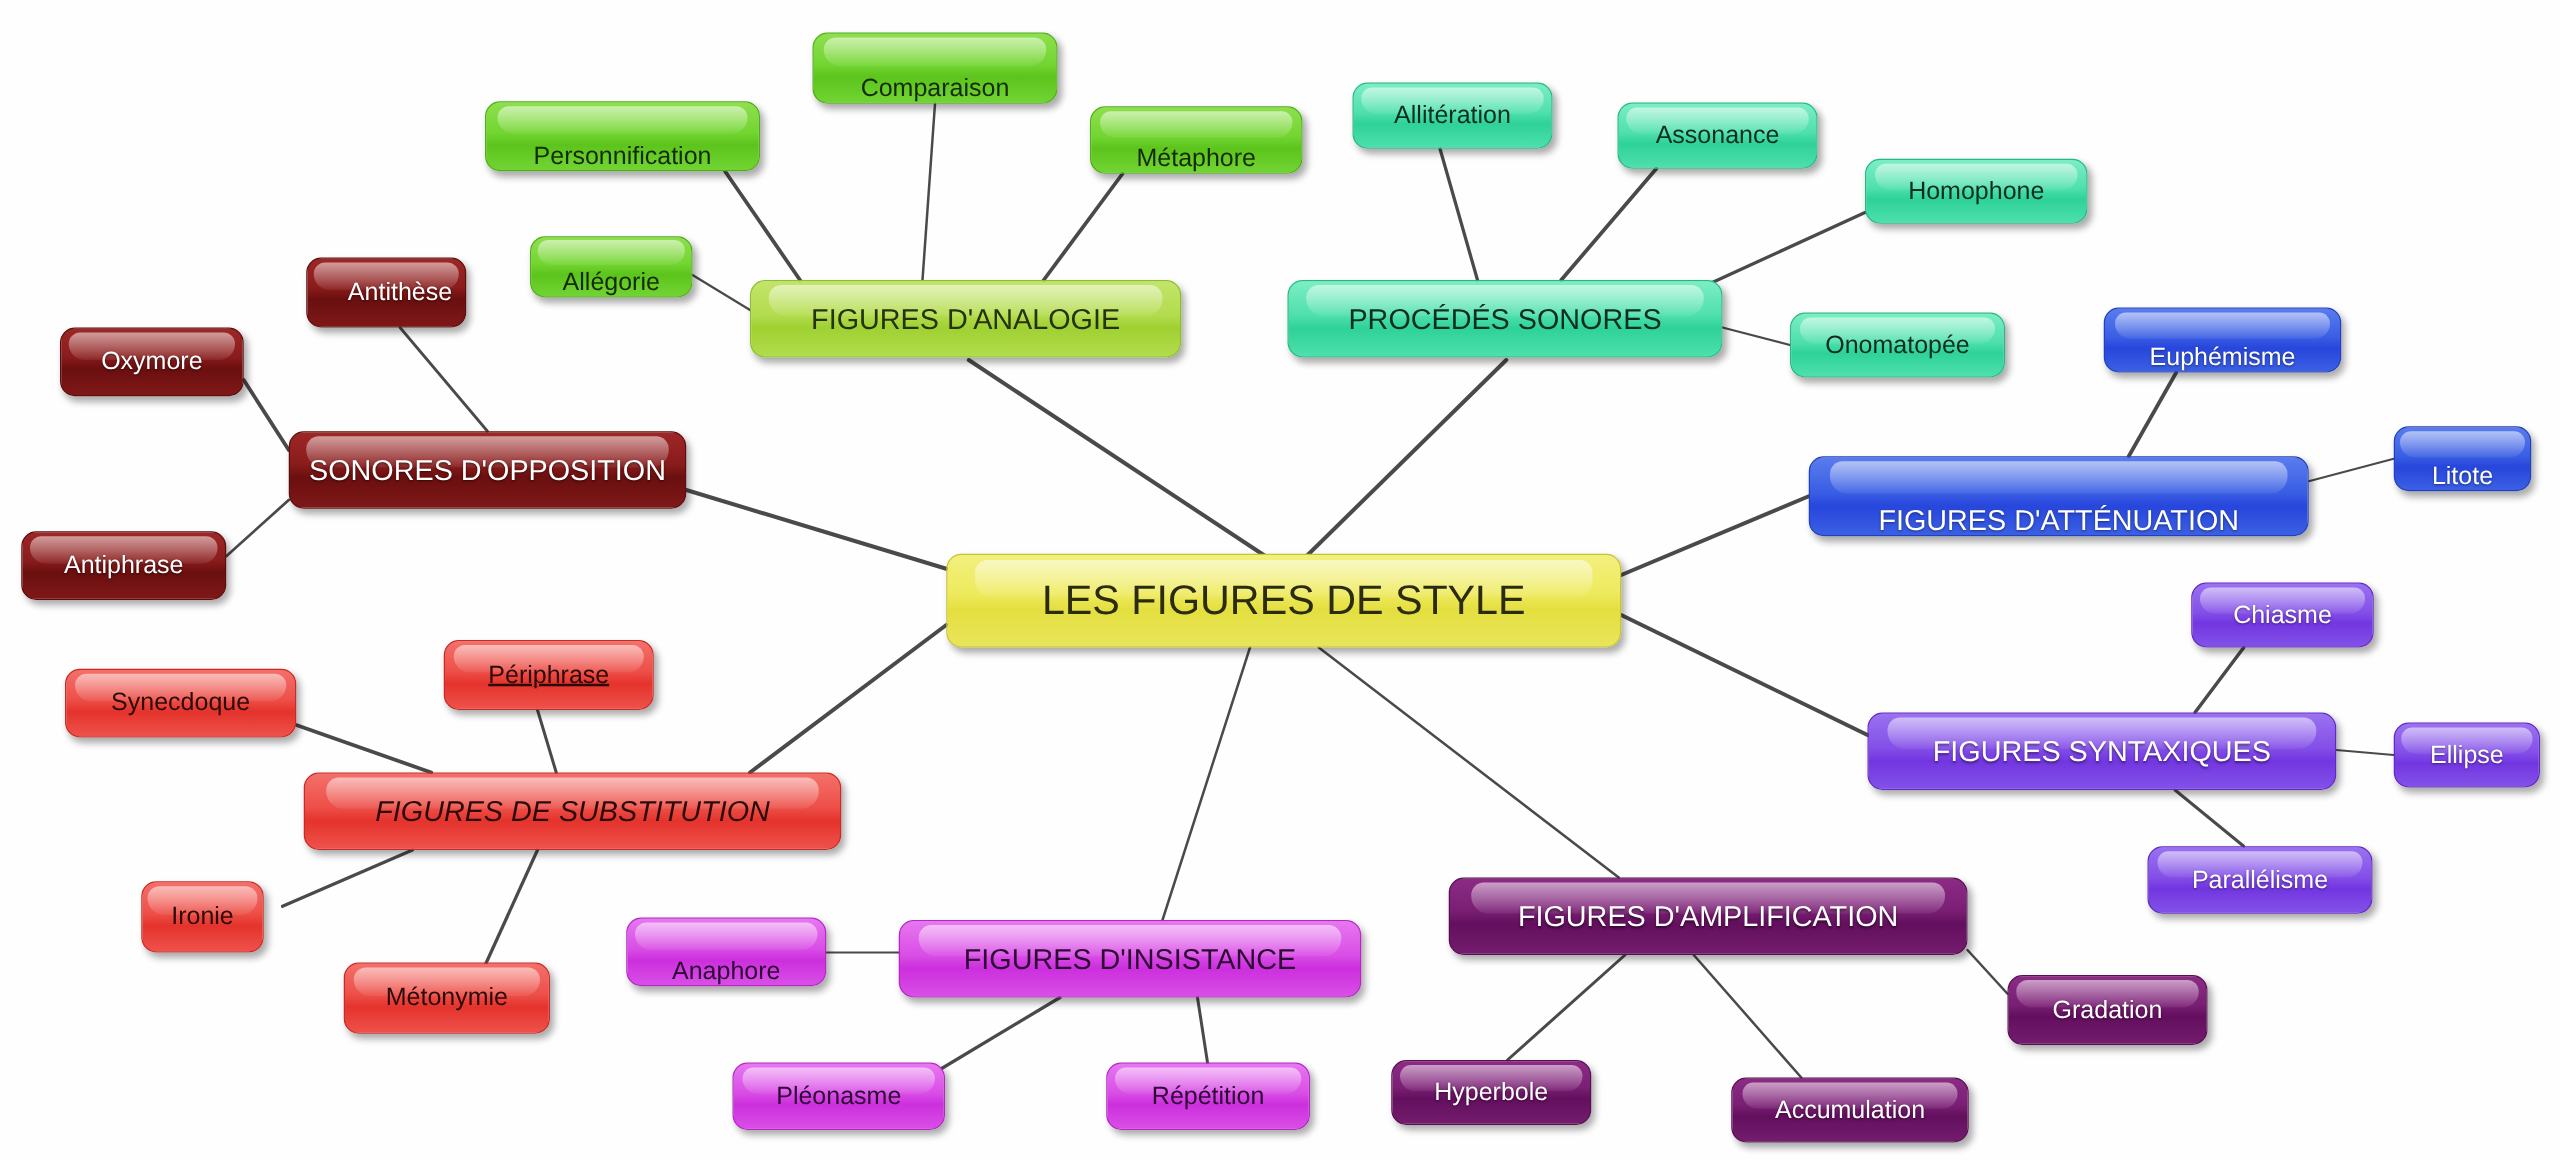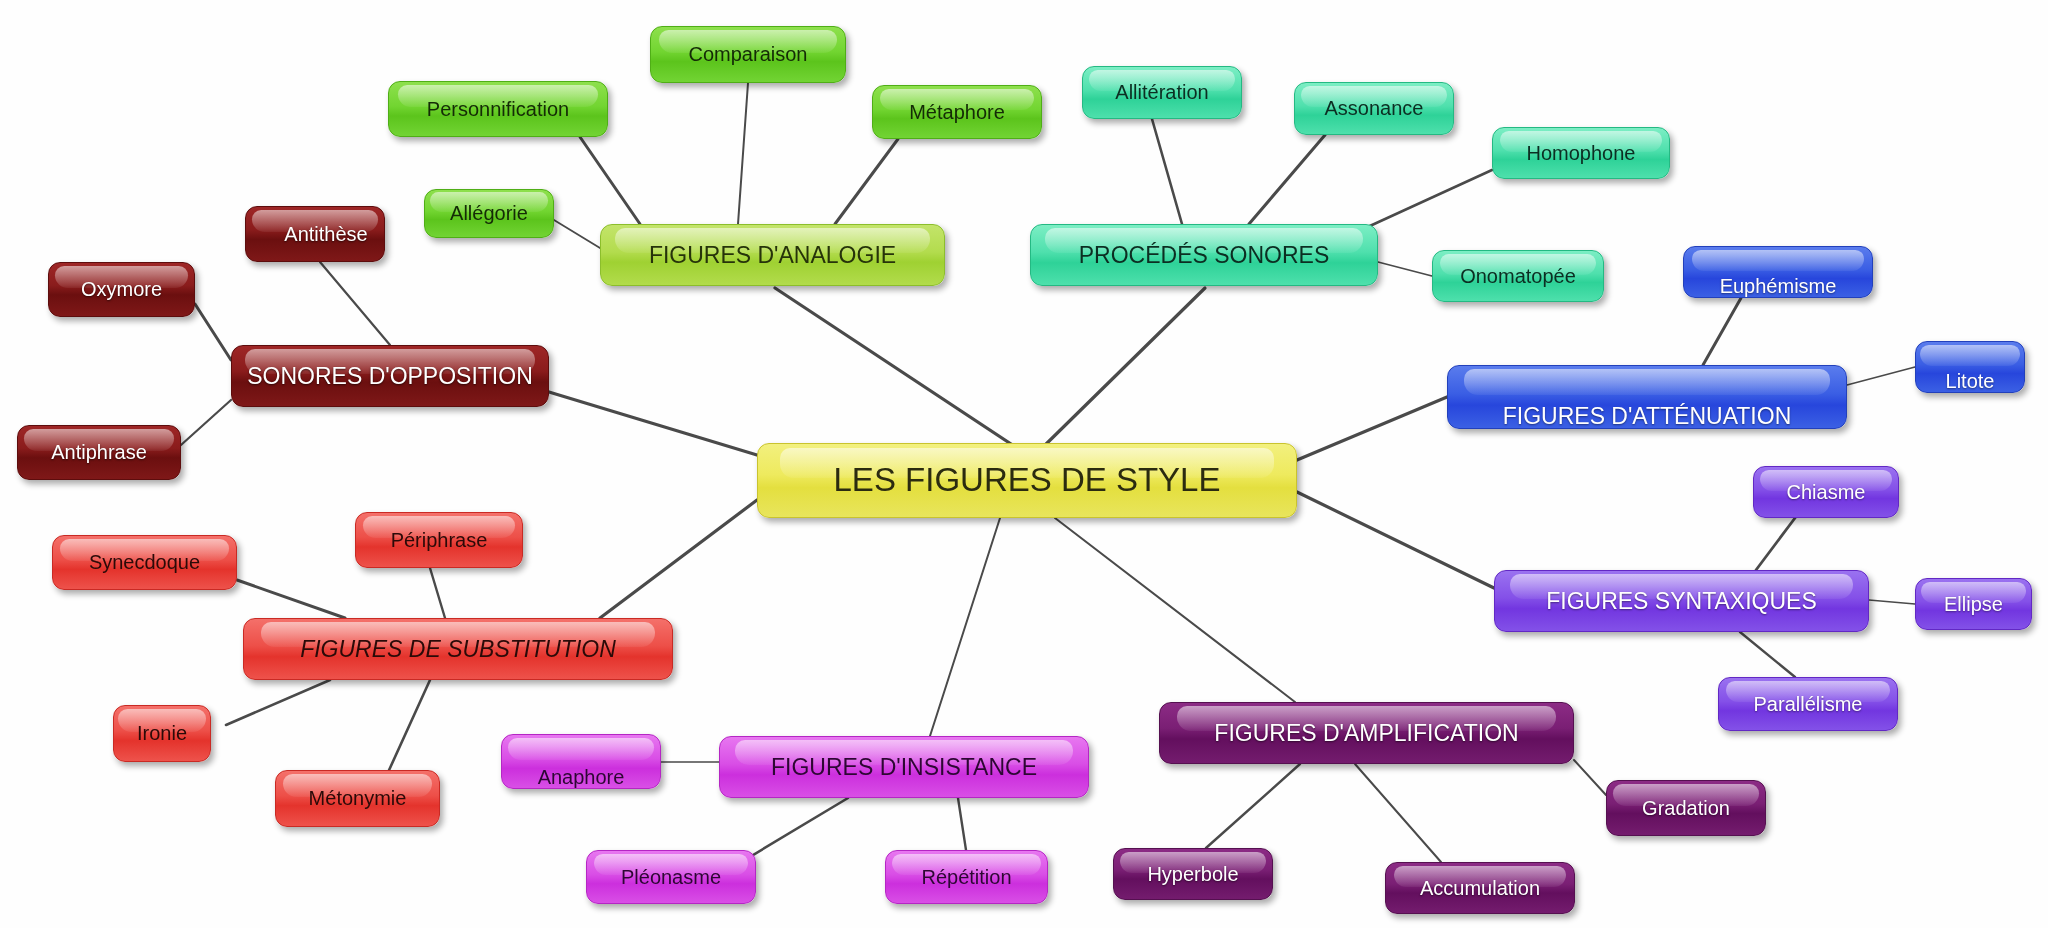--- a/index.html
+++ b/index.html
@@ -58,21 +58,21 @@
   .t-center {
     background: linear-gradient(to bottom, #f2f07e 0%, #eeea5e 42%, #e4df3f 60%, #e8e55c 100%);
     color: #2b2b10; border: 1px solid #c9c32e;
   }
   .t-analogie-main {
     background: linear-gradient(to bottom, #c3e46a 0%, #b3dc4e 45%, #9fd132 62%, #b2dc4c 100%);
     color: #26330a; border: 1px solid #8cbe2c;
   }
   .t-analogie {
     background: linear-gradient(to bottom, #8ee04d 0%, #72d531 45%, #5cc41c 63%, #72d434 100%);
-    color: #142b06; border: 1px solid #4fae16;
+    color: #142b06; border: 1px solid #4fae16; align-items: flex-end;
   }
   .t-sonore {
     background: linear-gradient(to bottom, #7ceec4 0%, #4fe0ad 45%, #2ed298 63%, #4ee0ac 100%);
     color: #0c2e22; border: 1px solid #24b983;
   }
   .t-opposition {
     background: linear-gradient(to bottom, #9e2626 0%, #8a1c1c 42%, #6b0f0f 60%, #7f1818 100%);
     color: #ffffff; border: 1px solid #5d0d0d;
     text-shadow: 0 1px 2px rgba(0,0,0,0.6);
   }
@@ -219,35 +219,35 @@
       </div>
       <div class="node t-insistance" style="left: 885px; top: 850px; width: 163px; height: 54px; font-size: 20px;">
         <span class="lbl">Répétition</span>
       </div>
       <div class="node t-substitution" style="left: 243px; top: 618px; width: 430px; height: 62px; font-size: 23px; font-style: italic;">
         <span class="lbl">FIGURES DE SUBSTITUTION</span>
       </div>
       <div class="node t-substitution" style="left: 52px; top: 535px; width: 185px; height: 55px; font-size: 20px;">
         <span class="lbl">Synecdoque</span>
       </div>
-      <div class="node t-substitution" style="left: 355px; top: 512px; width: 168px; height: 56px; font-size: 20px;">
+      <div class="node t-substitution" style="left: 355px; top: 512px; width: 168px; height: 56px; font-size: 20px; text-decoration: underline;">
         <span class="lbl">Périphrase</span>
       </div>
       <div class="node t-substitution" style="left: 113px; top: 705px; width: 98px; height: 57px; font-size: 20px;">
         <span class="lbl">Ironie</span>
       </div>
       <div class="node t-substitution" style="left: 275px; top: 770px; width: 165px; height: 57px; font-size: 20px;">
         <span class="lbl">Métonymie</span>
       </div>
       <div class="node t-opposition" style="left: 231px; top: 345px; width: 318px; height: 62px; font-size: 23px;">
         <span class="lbl">SONORES D'OPPOSITION</span>
       </div>
       <div class="node t-opposition" style="left: 48px; top: 262px; width: 147px; height: 55px; font-size: 20px;">
         <span class="lbl">Oxymore</span>
       </div>
-      <div class="node t-opposition" style="left: 245px; top: 206px; width: 140px; height: 56px; font-size: 20px; padding-left: 22px;">
+      <div class="node t-opposition" style="left: 245px; top: 206px; width: 128px; height: 56px; font-size: 20px; padding-left: 22px;">
         <span class="lbl">Antithèse</span>
       </div>
       <div class="node t-opposition" style="left: 17px; top: 425px; width: 164px; height: 55px; font-size: 20px;">
         <span class="lbl">Antiphrase</span>
       </div>
     </div>
 </div>
 
 </body></html>

